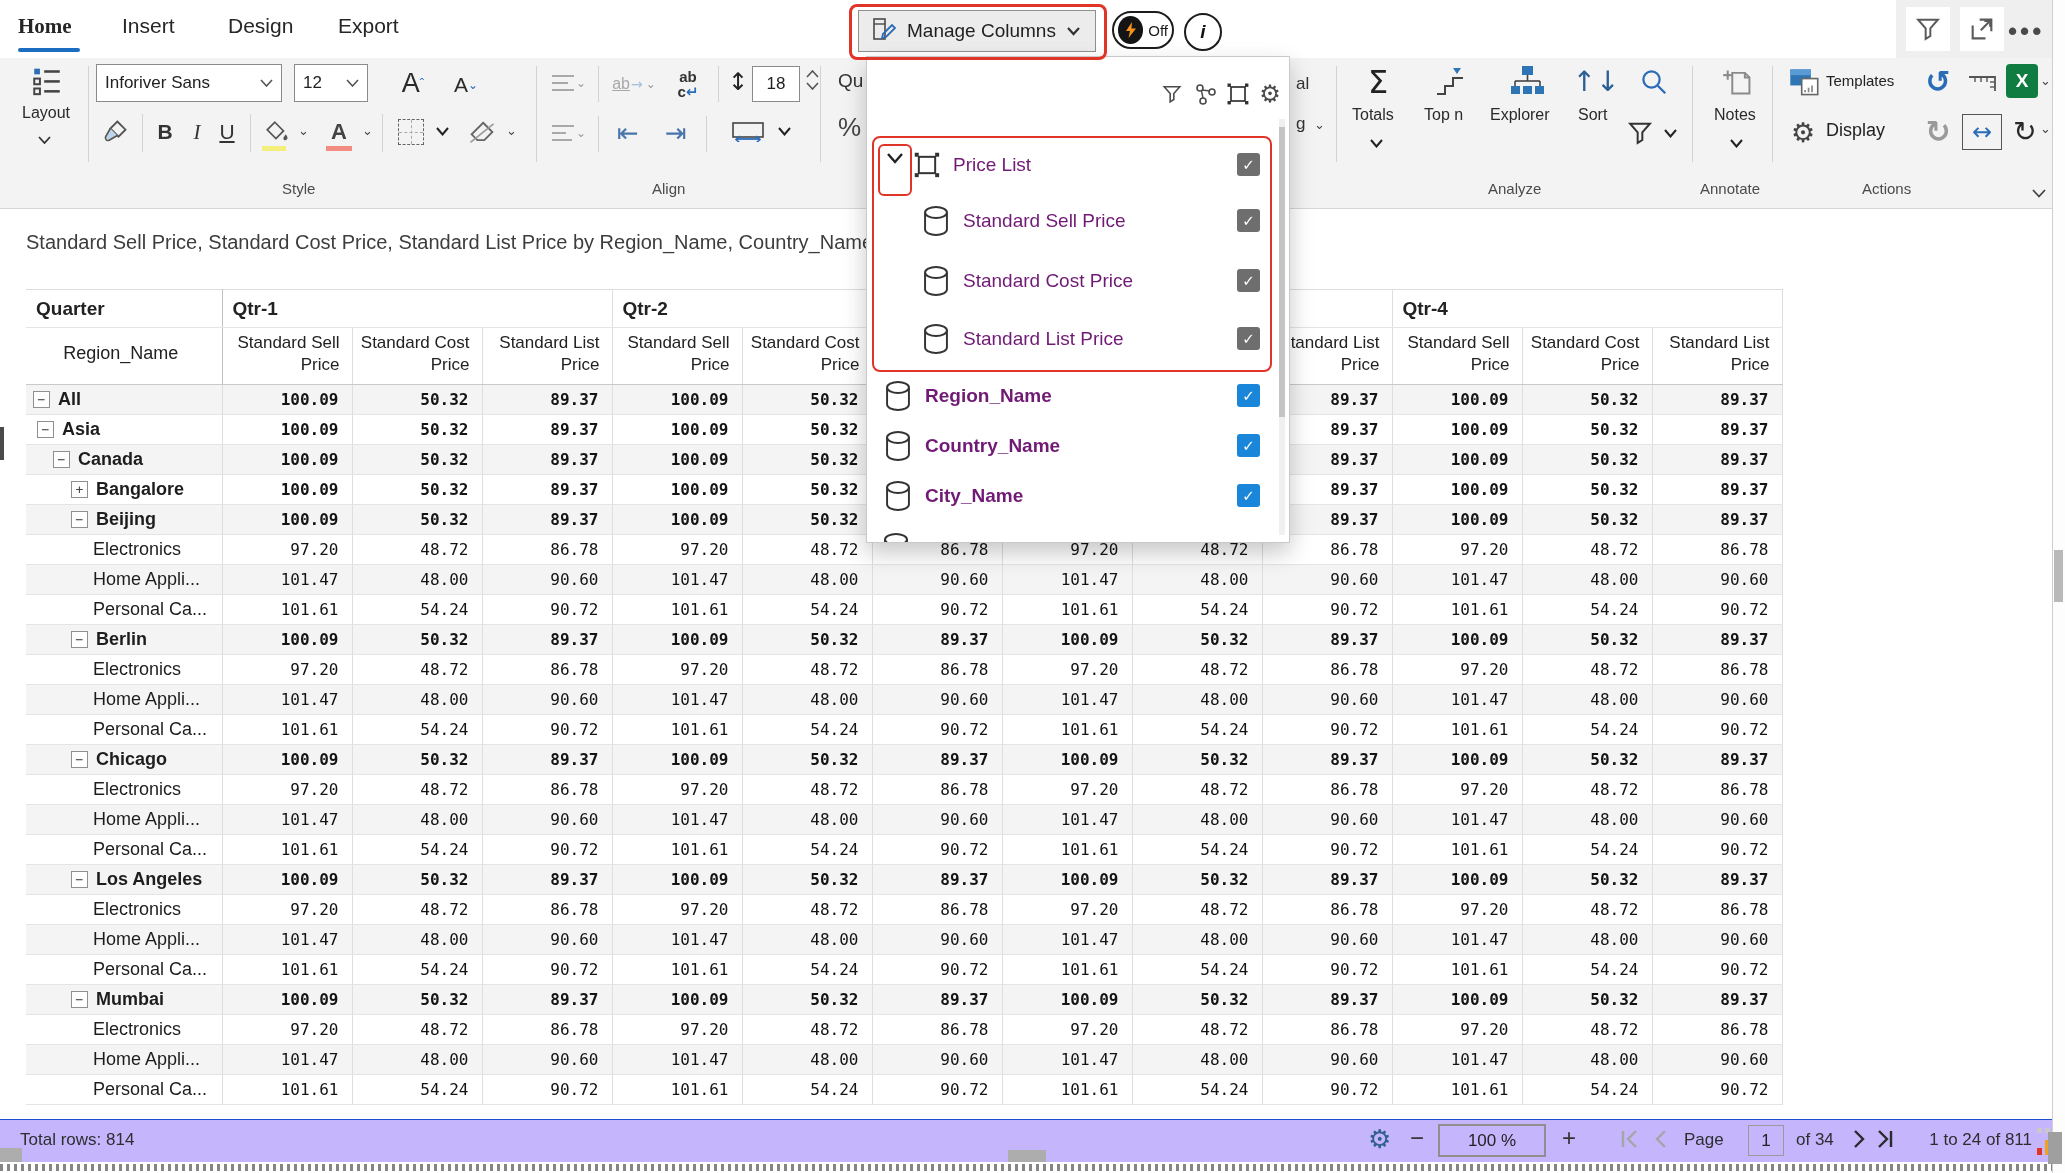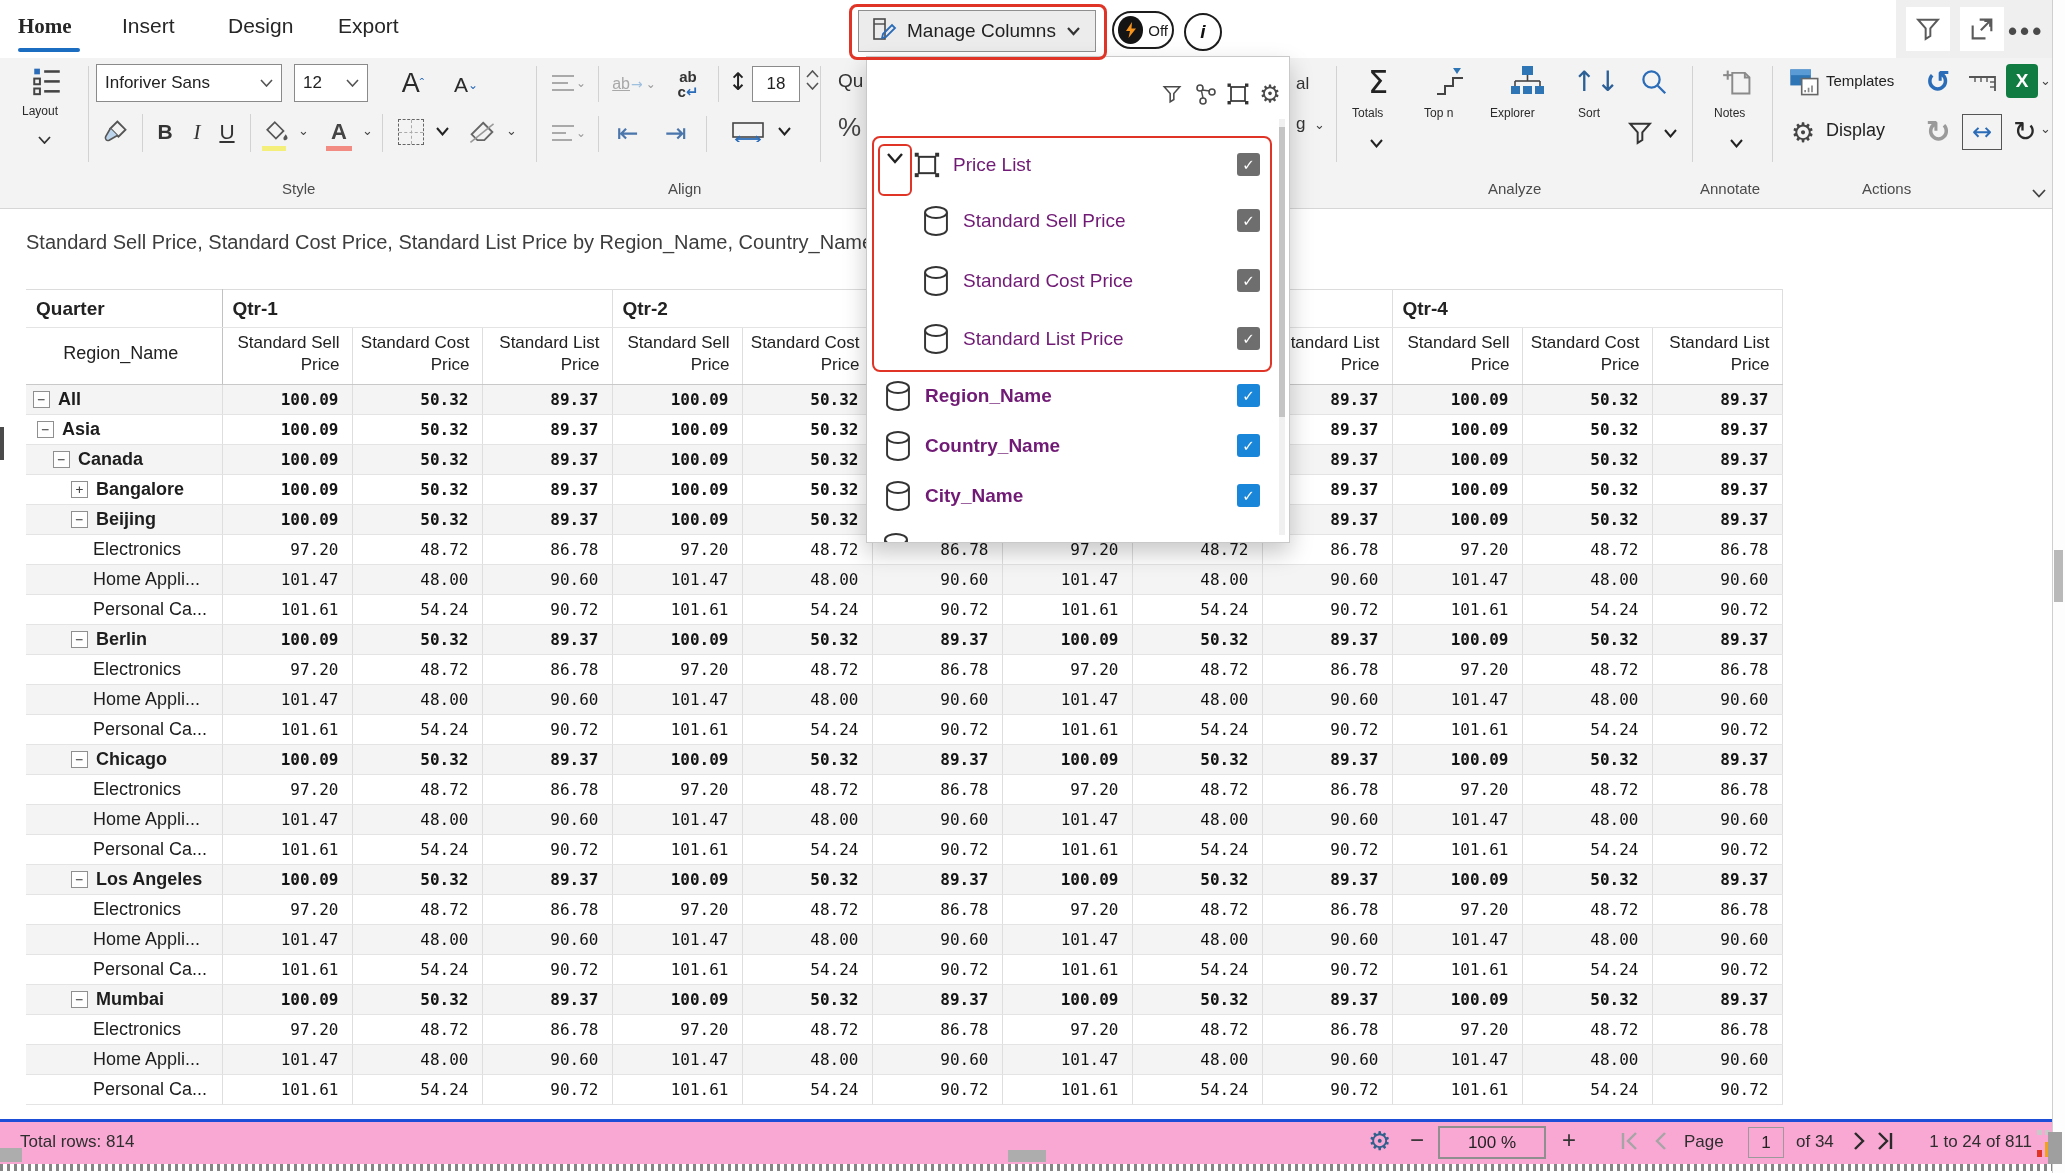--- a/index.html
+++ b/index.html
@@ -31,21 +31,21 @@
   
   .ribbon{position:absolute;left:0;top:58px;width:2053px;height:150px;background:#f3f3f3;border-bottom:1px solid #d6d6d6;}
   .rdiv{position:absolute;top:8px;width:1px;height:96px;background:#d2d2d2;}
   .glabel{position:absolute;top:122px;font-size:15px;color:#4b4b4b;}
   .rbtn{position:absolute;display:flex;align-items:center;justify-content:center;cursor:pointer;}
   .whitebox{background:#fff;border:1px solid #8a8a8a;box-sizing:border-box;display:flex;align-items:center;justify-content:space-between;padding:0 8px;font-size:17px;color:#222;}
   .colorbar{position:absolute;left:2px;bottom:1px;width:24px;height:5px;}
   .biu{font-size:21px;color:#333;}
   .grayline-ico svg line{stroke:#a9a9a9;}
   .chev{display:inline-block;}
-  .small-label{font-size:12px;color:#2a2a2a;}
+  .small-label{font-size:16px;color:#2a2a2a;}
 
   
   .title{position:absolute;left:26px;top:231px;font-size:20px;color:#3d3d3d;white-space:nowrap;z-index:1;}
   table.t{position:absolute;left:26px;top:289px;border-collapse:collapse;table-layout:fixed;z-index:1;}
   table.t th,table.t td{box-sizing:border-box;border-right:1px solid #dedede;border-bottom:1px solid #e4e4e4;overflow:hidden;white-space:nowrap;}
   table.t thead th{background:#fff;}
   tr.qrow th{height:38px;border-top:1px solid #dcdcdc;font-size:19px;font-weight:bold;text-align:left;padding-left:10px;vertical-align:middle;}
   tr.mrow th{height:57px;font-size:17px;font-weight:normal;text-align:right;padding:4px 12px 8px 6px;vertical-align:middle;white-space:normal;line-height:1.3;border-bottom:1px solid #c9c9c9;}
   tr.mrow th.corner{ text-align:center;font-size:18px;}
   table.t td{height:30px;}
@@ -68,21 +68,21 @@
   .p-ico{position:absolute;top:24px;width:26px;height:26px;display:flex;align-items:center;justify-content:center;}
   .f-row{position:absolute;left:0;width:410px;display:flex;align-items:center;}
   .f-row .flabel{font-size:19px;color:#701a75;}
   .f-row.dim .flabel{font-weight:bold;}
   .cb{position:absolute;left:370px;width:23px;height:23px;border-radius:3px;display:flex;align-items:center;justify-content:center;
       color:#fff;font-size:15px;font-weight:bold;font-family:"DejaVu Sans",sans-serif;}
   .pscroll-track{position:absolute;left:412px;top:62px;width:6px;height:416px;background:#f0f0f0;}
   .pscroll-thumb{position:absolute;left:412px;top:70px;width:6px;height:290px;background:#c4c4c4;}
 
   
-  .statusbar{position:absolute;left:0;top:1119px;width:2053px;height:42px;background:#f9a8d4;border-top:3px solid #1d4ed8;}
+  .statusbar{position:absolute;left:0;top:1119px;width:2053px;height:42px;background:#c4b5fd;border-top:1px solid #1d4ed8;}
   .sb-txt{position:absolute;font-size:17px;color:#2e2e2e;top:10px;}
   .zoombox{position:absolute;left:1438px;top:4px;width:108px;height:33px;border:2px solid #8f8f8f;display:flex;align-items:center;justify-content:center;
            font-size:17px;color:#222;box-sizing:border-box;}
   .pagebox{position:absolute;left:1748px;top:5px;width:36px;height:31px;border:1px solid #9a9a9a;display:flex;align-items:center;justify-content:center;
            font-size:17px;color:#222;box-sizing:border-box;}
   .sb-sign{position:absolute;top:4px;font-size:24px;color:#333;}
   .navico{position:absolute;top:9px;}
 
   
   .dotstrip{position:absolute;left:0;top:1164px;width:2053px;height:7px;
@@ -271,21 +271,21 @@
       <svg width="34" height="20" viewBox="0 0 34 20">
           <rect x="2" y="1" width="30" height="14" fill="none" stroke="#444" stroke-width="1.6"></rect>
           <line x1="6" y1="17" x2="28" y2="17" stroke="#2b6cb8" stroke-width="1.8"></line>
           <polyline points="9,14 5,17.5 9,21" stroke="#2b6cb8" stroke-width="1.6" fill="none"></polyline>
           <polyline points="25,14 29,17.5 25,21" stroke="#2b6cb8" stroke-width="1.6" fill="none"></polyline>
         </svg>
     </div>
     <div class="abs" style="left:778px;top:64px;"><svg width="13" height="9">
           <polyline points="1,1 6.5,7.5 12,1" stroke="#222" stroke-width="2" fill="none"></polyline>
         </svg></div>
-    <div class="glabel" style="left:652px;margin-left:16px;">Align</div>
+    <div class="glabel" style="left:652px;">Align</div>
     <div class="rdiv" style="left:820px;"></div>
 
     <div class="abs" style="left:838px;top:12px;font-size:19px;color:#333;">Qu</div>
     <div class="abs" style="left:838px;top:54px;font-size:26px;color:#444;">%</div>
 
     <div class="abs" style="left:1296px;top:16px;font-size:17px;color:#333;">al</div>
     <div class="abs" style="left:1296px;top:56px;font-size:17px;color:#333;">g</div>
     <div class="abs ic" style="left:1314px;top:60px;font-size:13px;color:#444;">⌄</div>
     <div class="rdiv" style="left:1336px;"></div>
 

